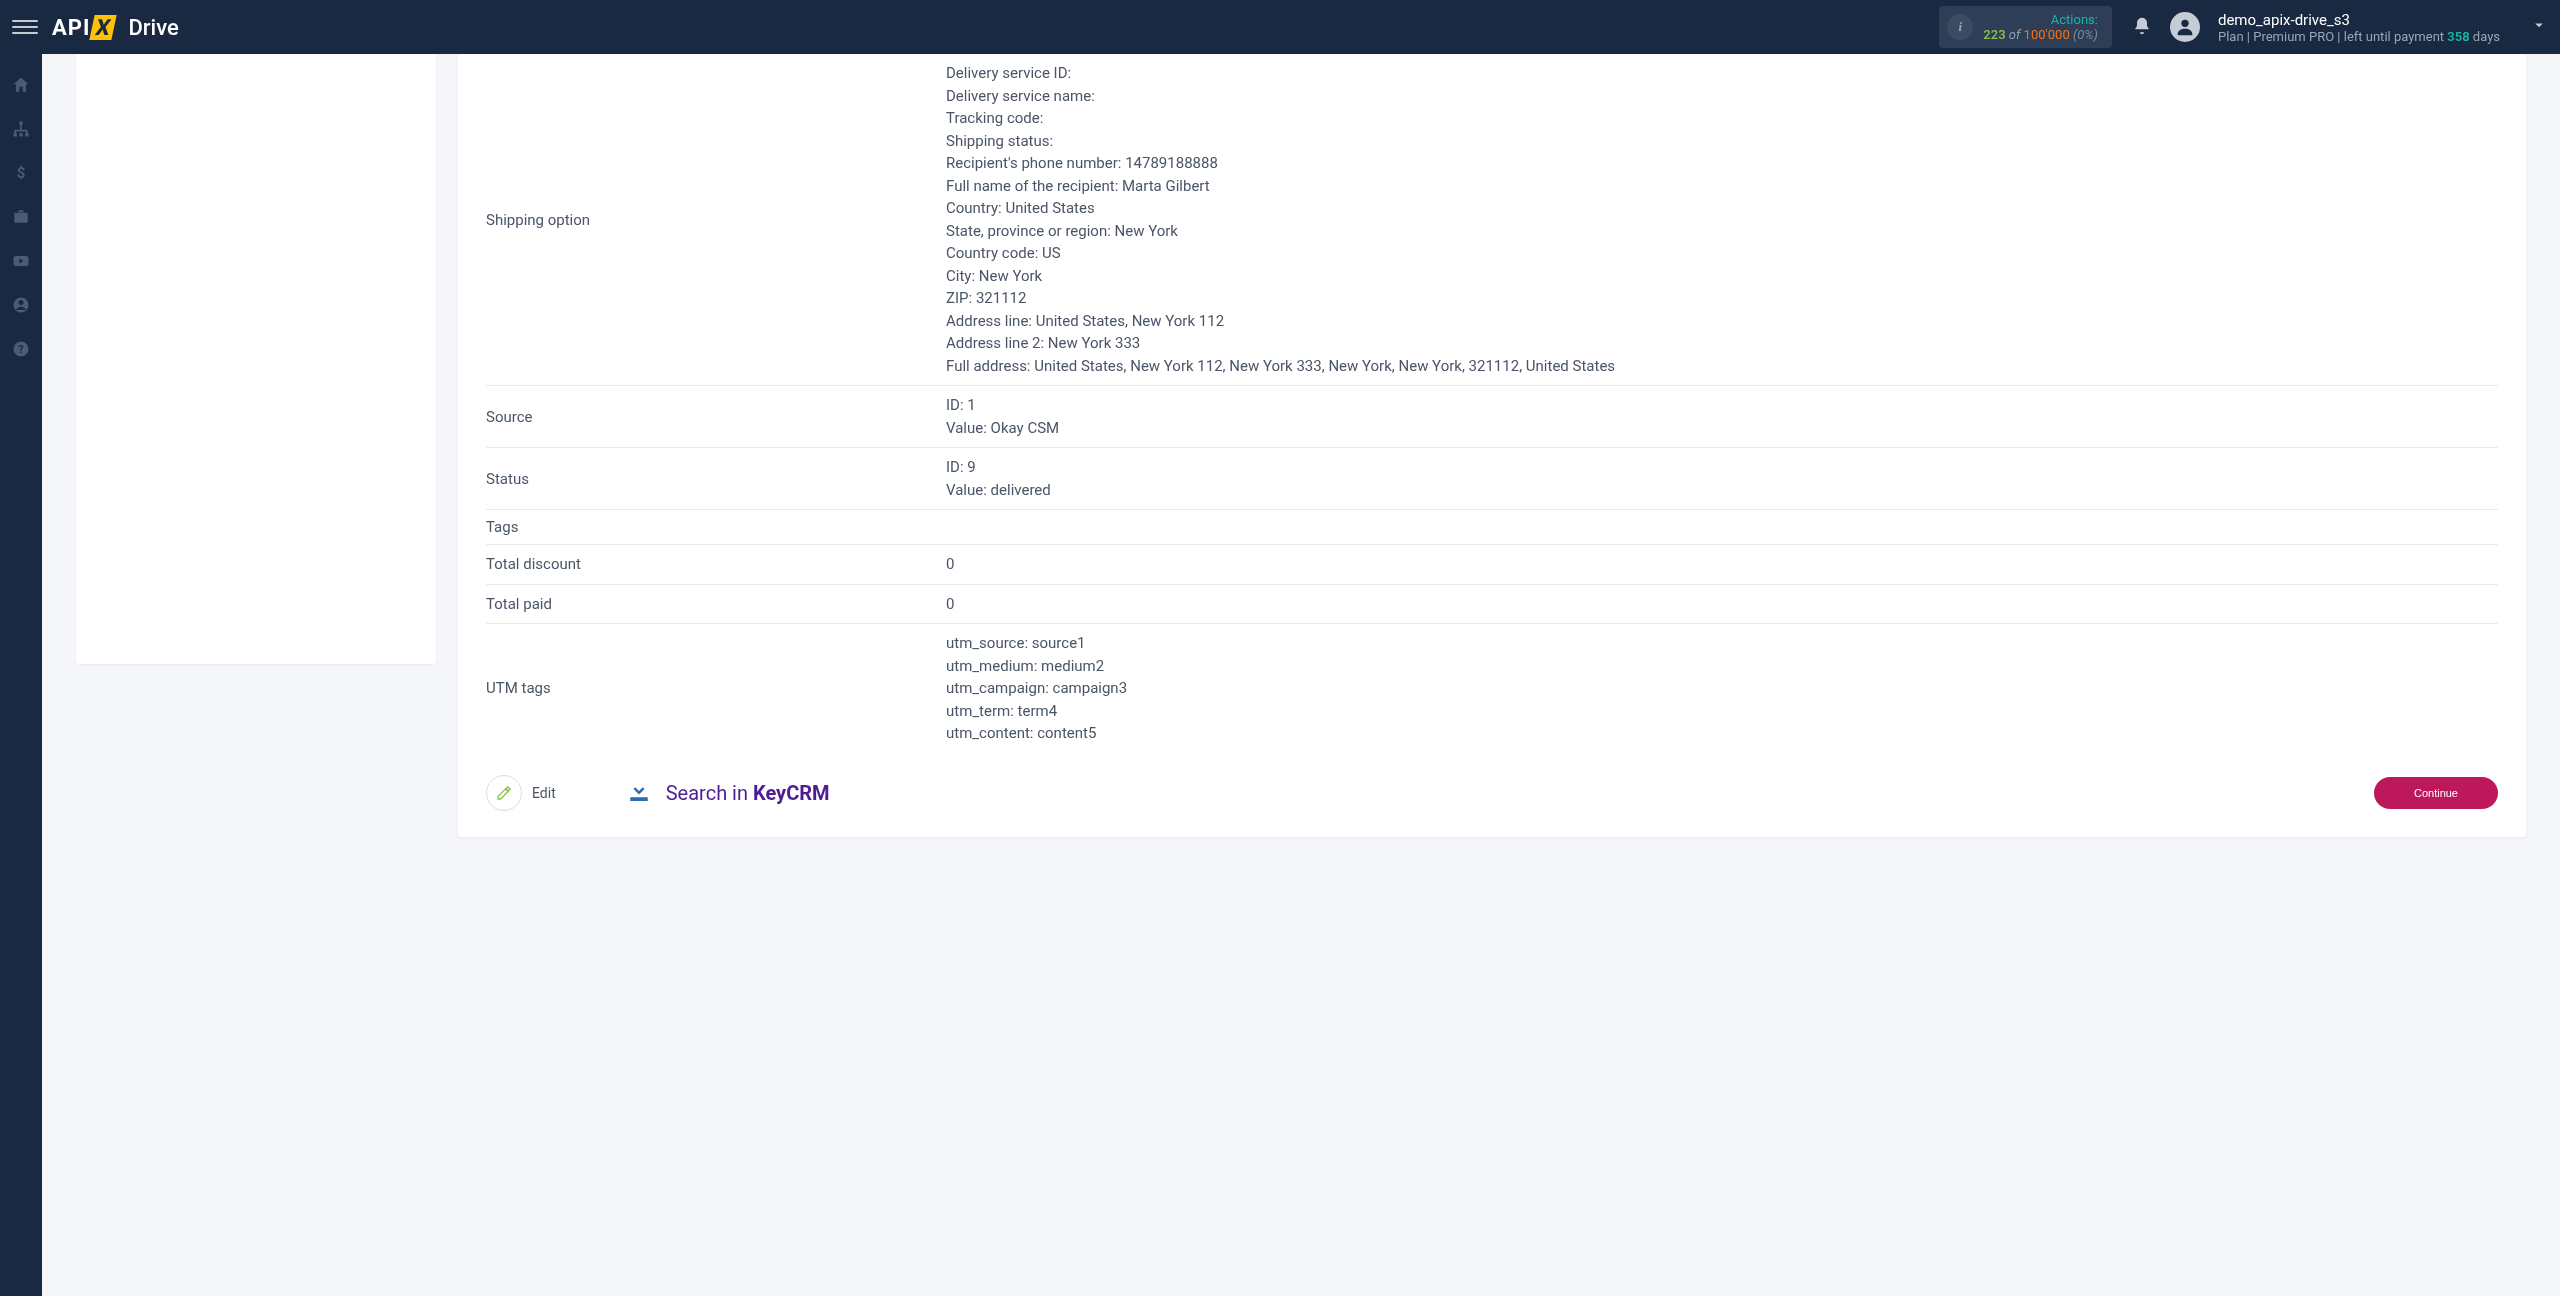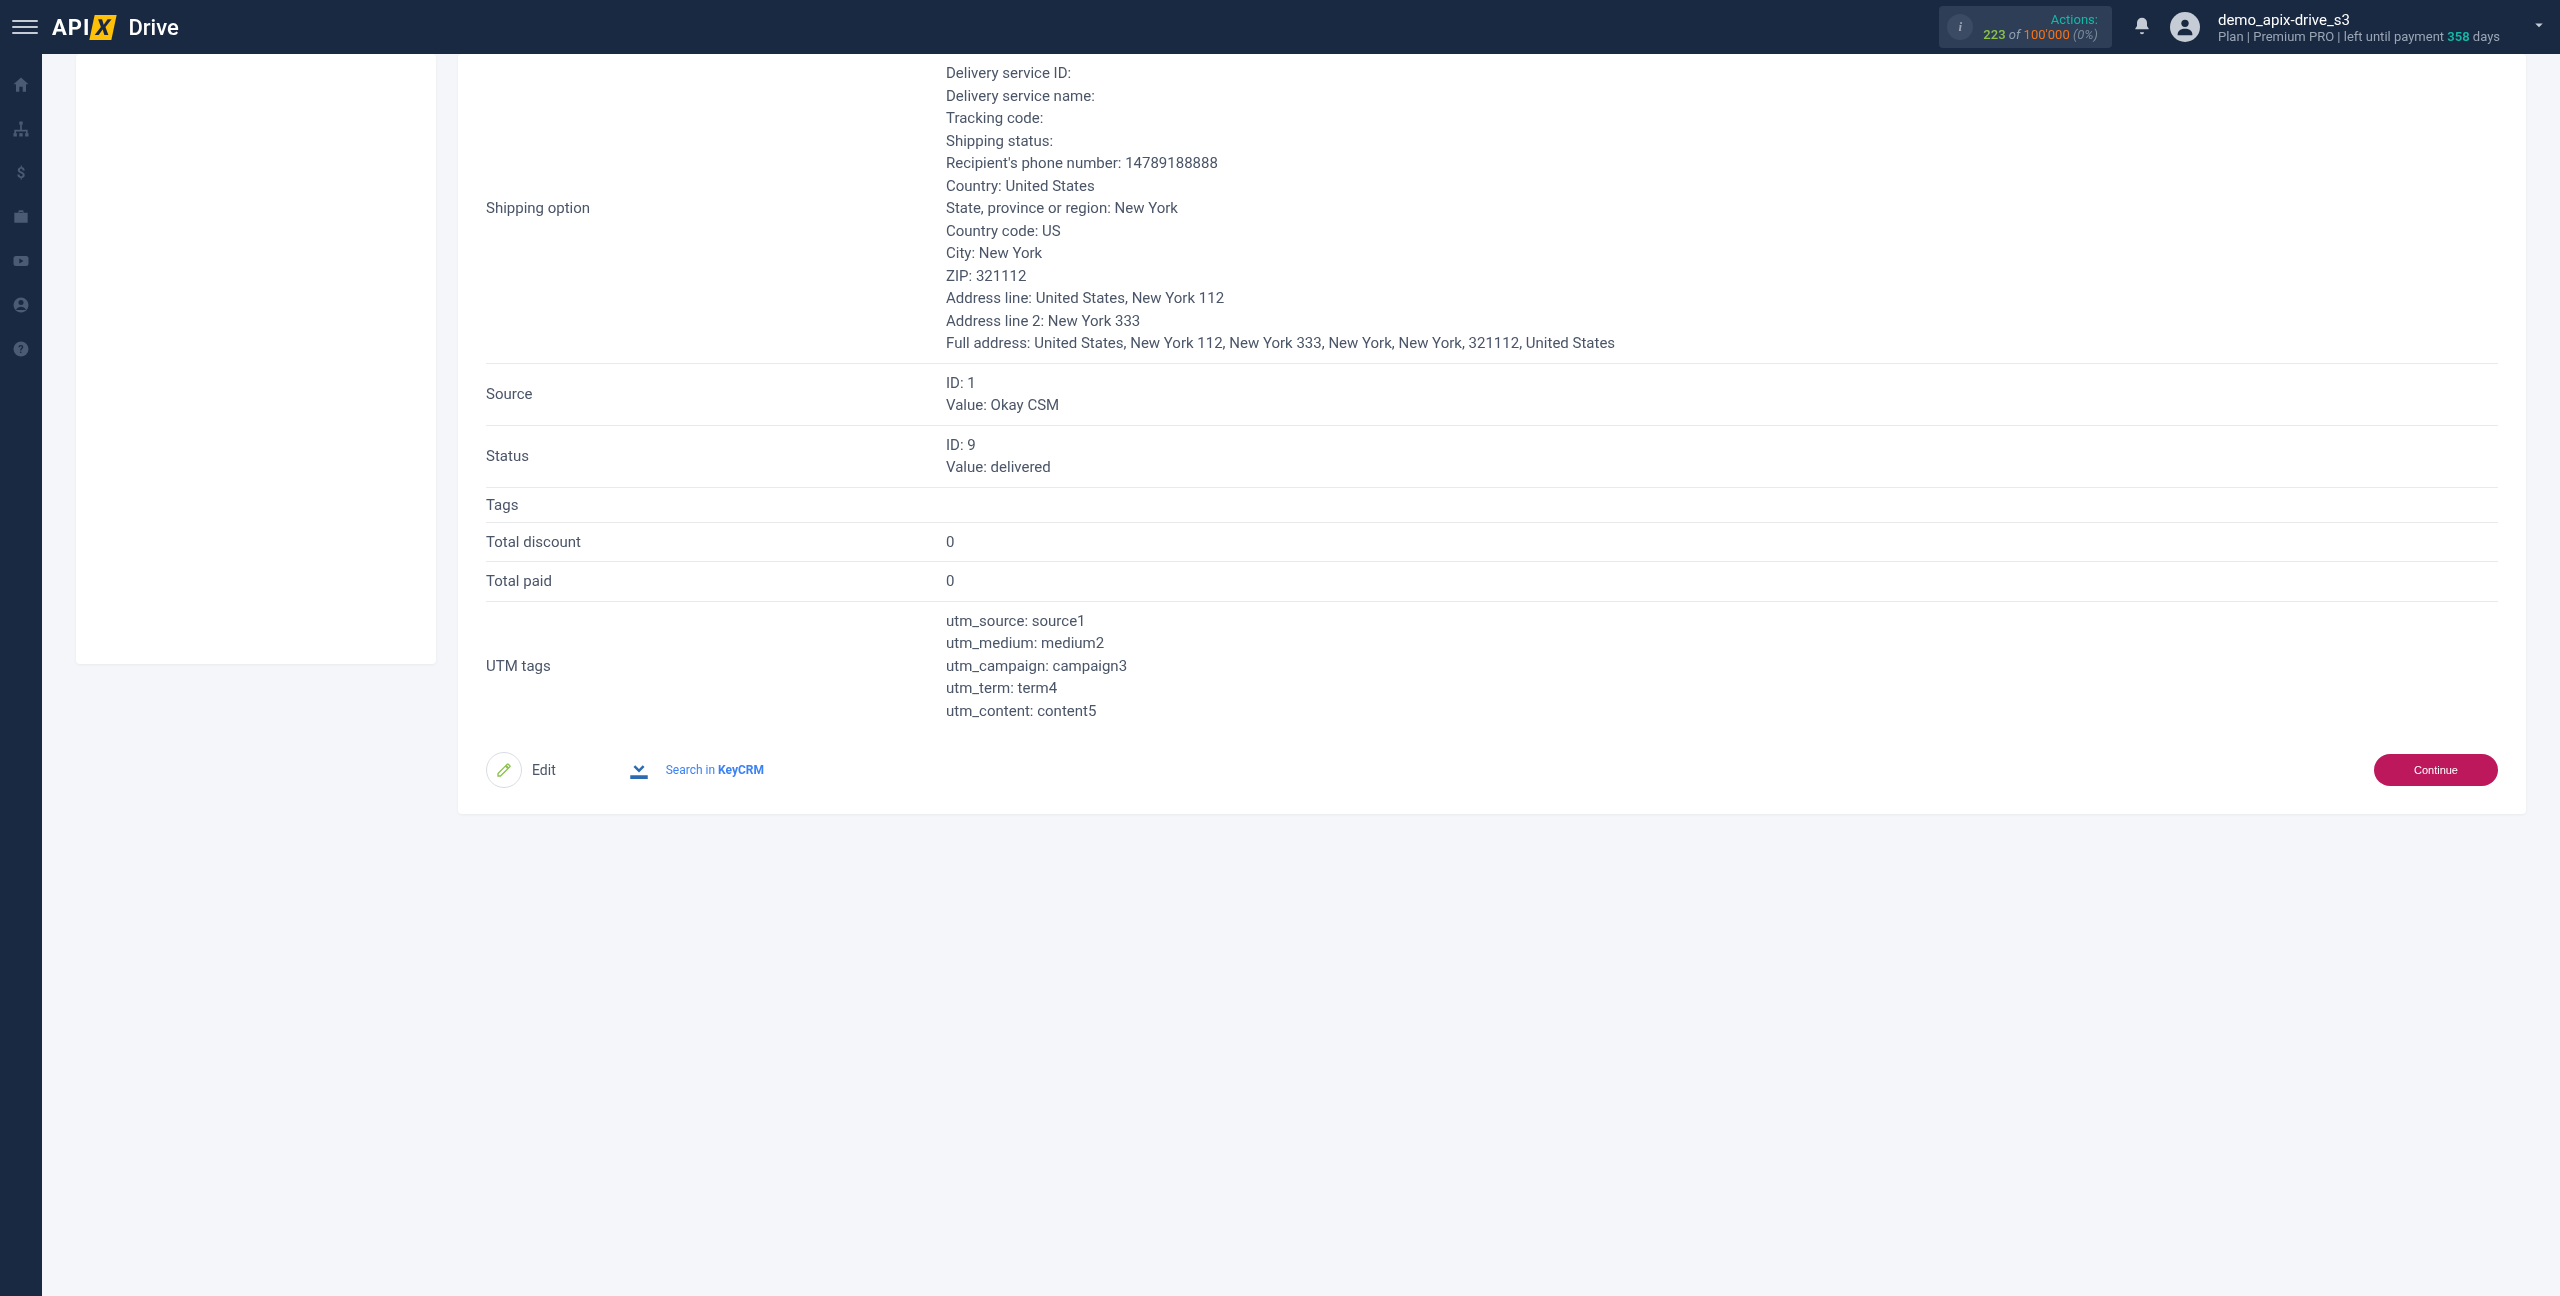--- a/index.html
+++ b/index.html
@@ -160,21 +160,21 @@
 .edit-wrap { display: flex; align-items: center; gap: 10px; margin-right: 68px; cursor: pointer; }
 .circle-btn {
   width: 36px; height: 36px;
   border: 1px solid #d8dde4;
   border-radius: 50%;
   display: flex; align-items: center; justify-content: center;
   color: #8bc34a;
 }
 .search-wrap { display: flex; align-items: center; gap: 12px; }
 .dl-icon { color: #2b6cb0; }
-.search-text { font-size: 12px; color: #3b82f6; text-align: center; }
+.search-text { font-size: 20px; color: #4c1d95; text-align: center; }
 .search-text .bold { font-weight: 700; }
 .footer-spacer { flex: 1; }
 .continue-btn {
   background: #be185d;
   color: #fff;
   border: none;
   border-radius: 20px;
   padding: 10px 40px;
   font-size: 11px;
   cursor: pointer;
@@ -292,20 +292,21 @@
         <div class="data-table">
 
           <div class="data-row">
             <div class="data-label">Shipping option</div>
             <div class="data-value">
               <span class="line">Delivery service ID:</span>
               <span class="line">Delivery service name:</span>
               <span class="line">Tracking code:</span>
               <span class="line">Shipping status:</span>
               <span class="line">Recipient's phone number: 14789188888</span>
+              <span class="line">Full name of the recipient: Marta Gilbert</span>
               <span class="line">Country: United States</span>
               <span class="line">State, province or region: New York</span>
               <span class="line">Country code: US</span>
               <span class="line">City: New York</span>
               <span class="line">ZIP: 321112</span>
               <span class="line">Address line: United States, New York 112</span>
               <span class="line">Address line 2: New York 333</span>
               <span class="line">Full address: United States, New York 112, New York 333, New York, New York, 321112, United States</span>
             </div>
           </div>

